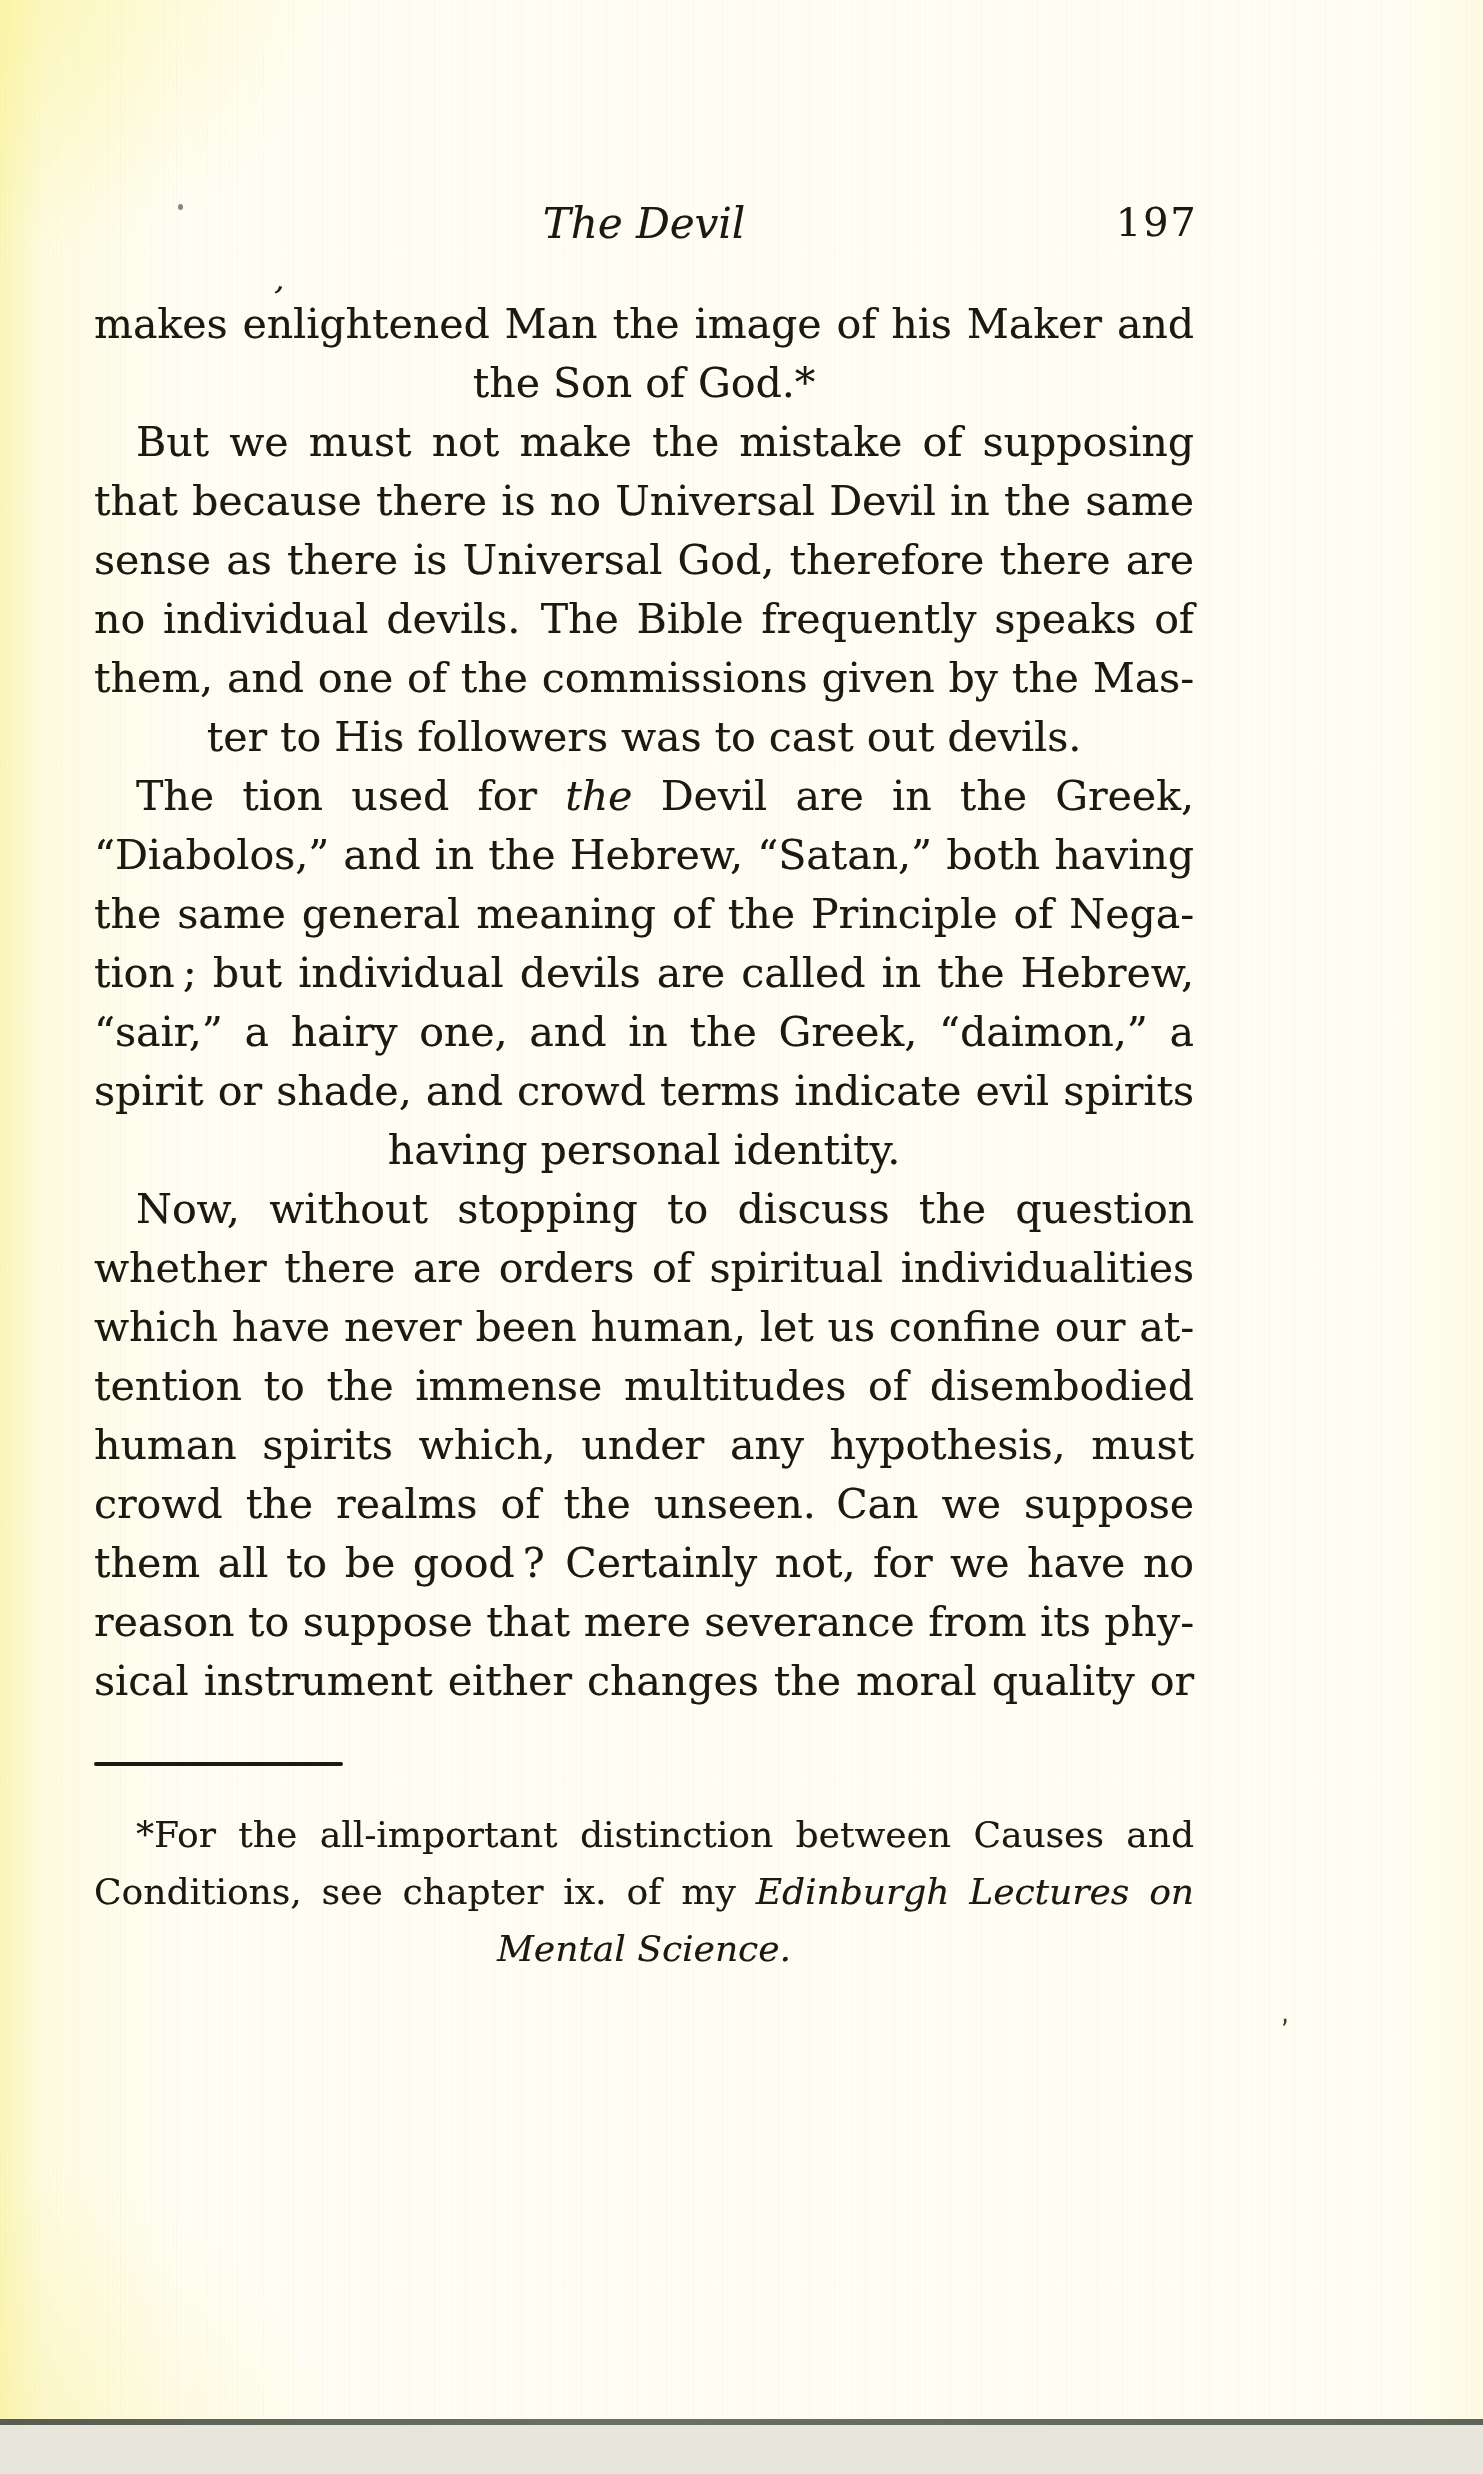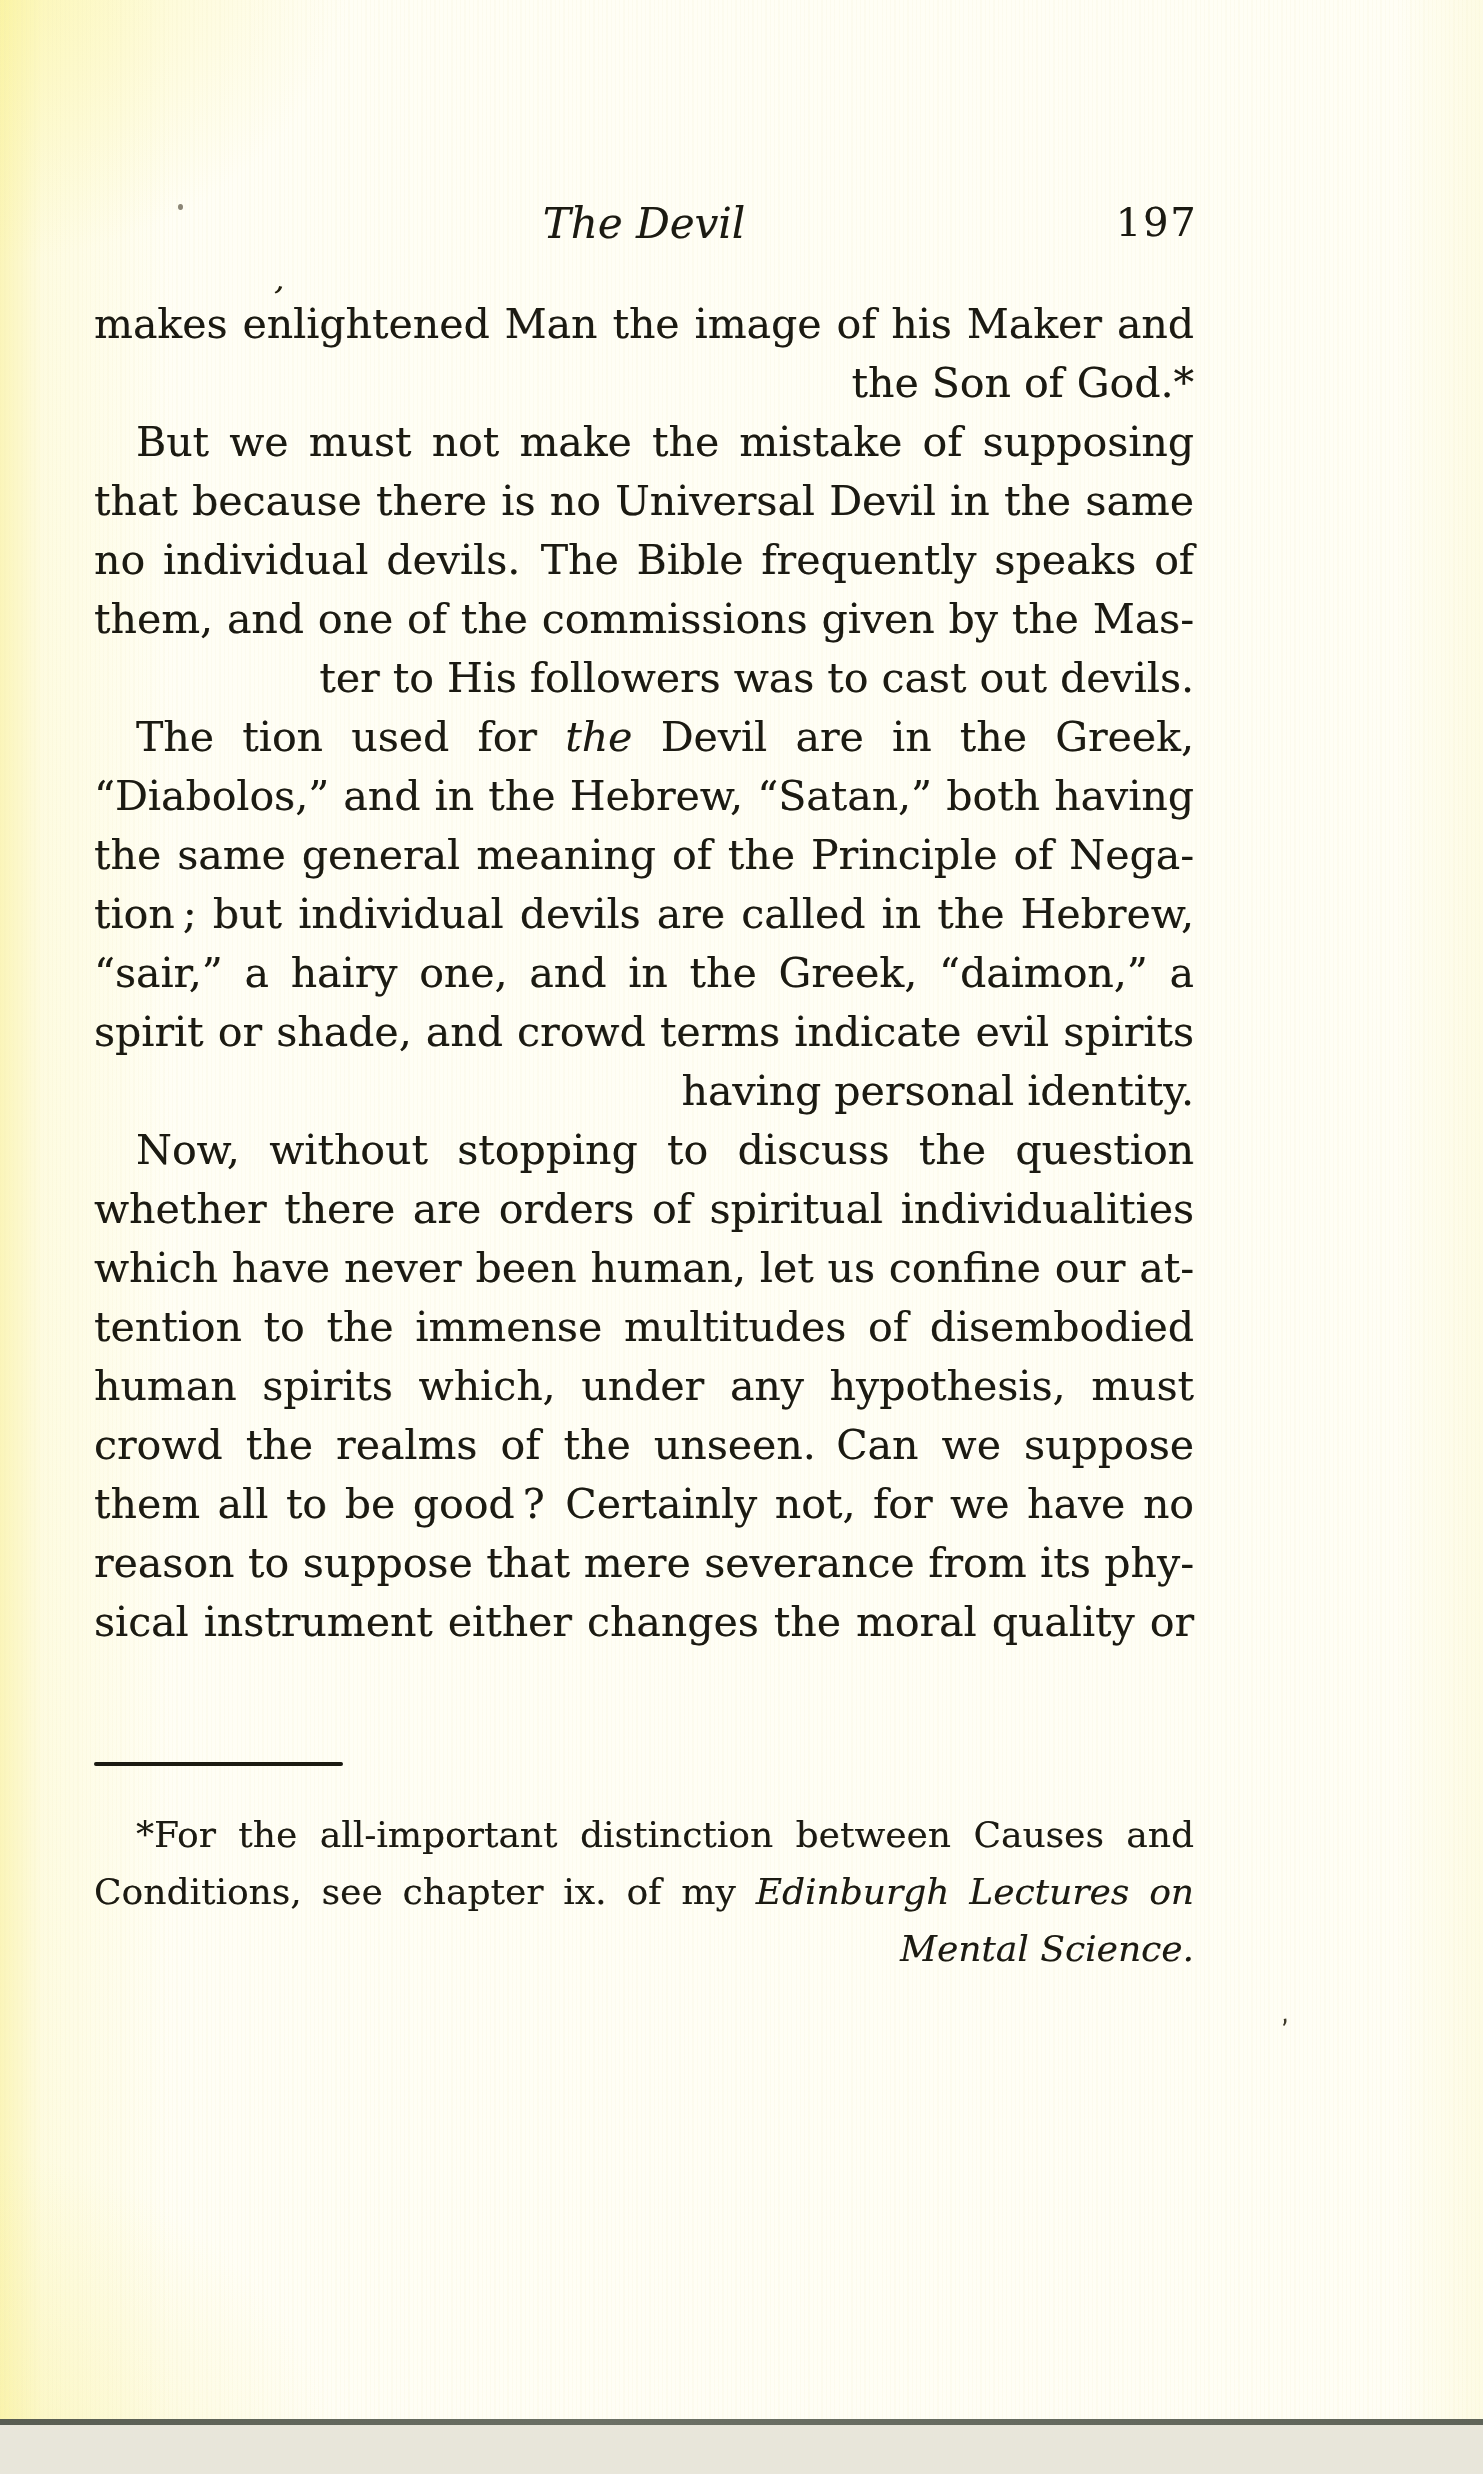--- a/index.html
+++ b/index.html
@@ -31,21 +31,21 @@
     font-style:italic; font-size:42px; line-height:56px;
   }
   .page-number {
     position:absolute; right:-3.7px; top:2px;
     font-size:40px; line-height:49px; letter-spacing:1.9px;
   }
 
   .body-text { top:295px; font-size:41px; line-height:59px; }
   .footnote-text { top:1806px; font-size:36px; line-height:57px; }
 
-  .line { text-align:right; }
+  .line { text-align:center; }
   .line.just { text-align:justify; text-align-last:justify; }
   .line.ind  { text-indent:42px; }
   .it { font-style:italic; }
 
   .page .txt { text-shadow:0.3px 0.3px 0.4px rgba(24,20,10,0.45); }
 
   .footnote-rule {
     position:absolute; left:94px; top:1762px;
     width:249px; height:4.3px; background:#1b1a12; border-radius:1.9px;
   }
@@ -78,20 +78,21 @@
   </div>
 
   <div class="column body-text txt">
       <div>
         <div class="line just"><span>makes enlightened Man the image of his Maker and</span></div>
         <div class="line"><span>the Son of God.*</span></div>
       </div>
       <div>
         <div class="line just ind"><span>But we must not make the mistake of supposing</span></div>
         <div class="line just"><span>that because there is no Universal Devil in the same</span></div>
+        <div class="line just"><span>sense as there is Universal God, therefore there are</span></div>
         <div class="line just"><span>no individual devils. The Bible frequently speaks of</span></div>
         <div class="line just"><span>them, and one of the commissions given by the Mas-</span></div>
         <div class="line"><span>ter to His followers was to cast out devils.</span></div>
       </div>
       <div>
         <div class="line just ind"><span>The tion used for </span><span class="it">the</span><span> Devil are in the Greek,</span></div>
         <div class="line just"><span>“Diabolos,” and in the Hebrew, “Satan,” both having</span></div>
         <div class="line just"><span>the same general meaning of the Principle of Nega-</span></div>
         <div class="line just"><span>tion ; but individual devils are called in the Hebrew,</span></div>
         <div class="line just"><span>“sair,” a hairy one, and in the Greek, “daimon,” a</span></div>

